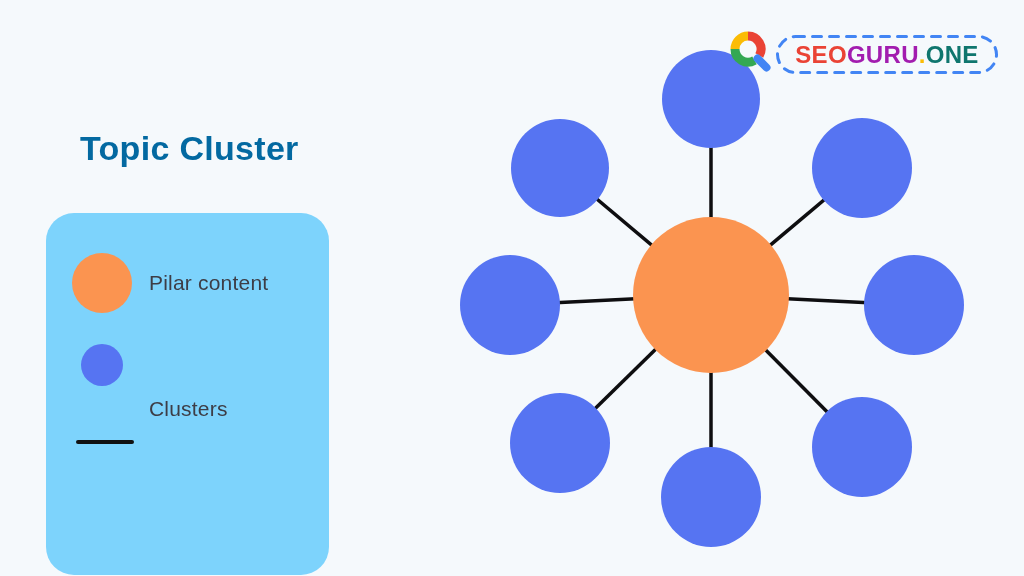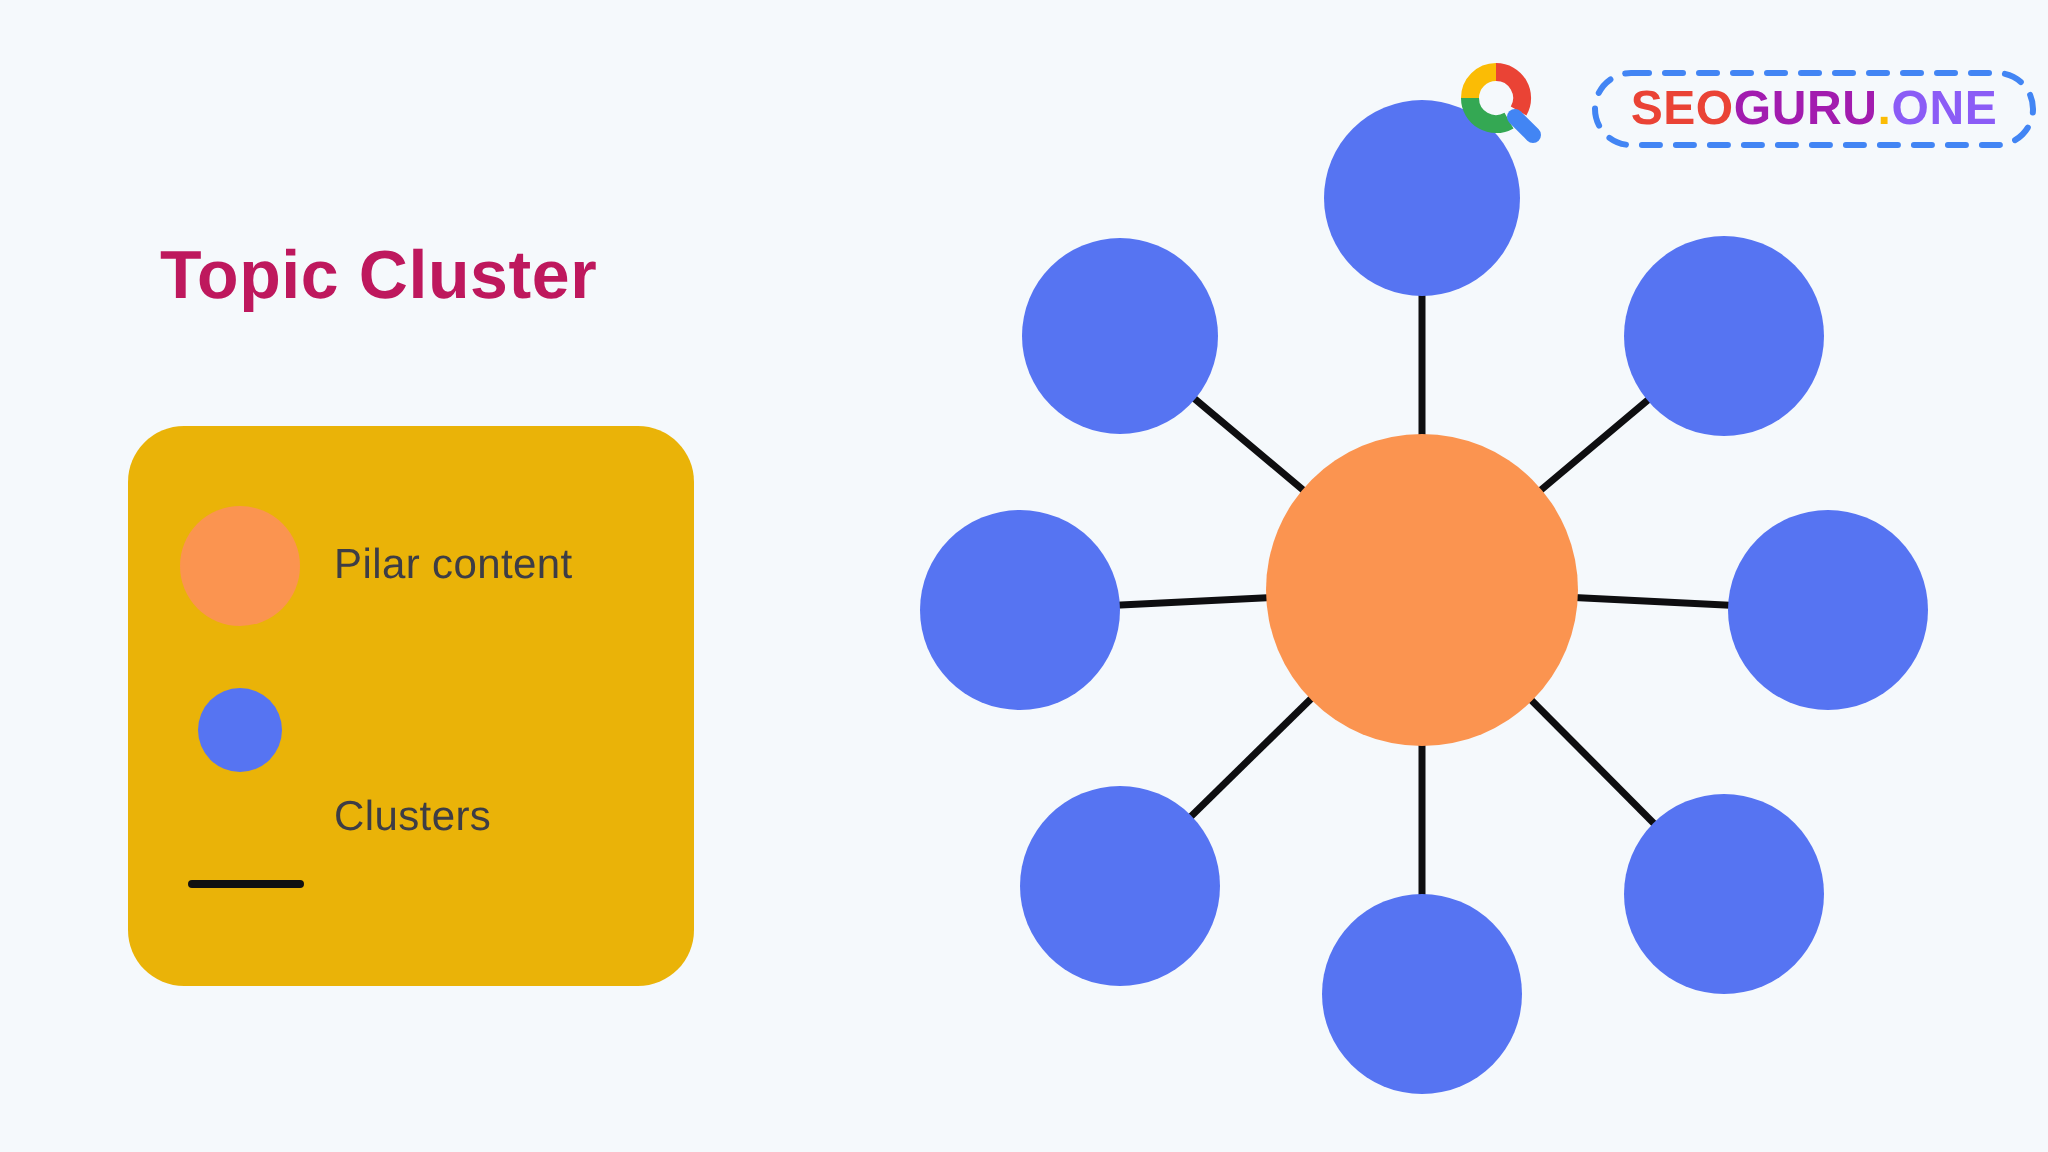--- a/index.html
+++ b/index.html
@@ -16,34 +16,34 @@
   #diagram-svg {
     position: absolute;
     left: 0; top: 0;
     width: 1024px; height: 576px;
     z-index: 1;
   }
 
   
   .page-title {
     position: absolute;
-    left: 80px; top: 119px;
+    left: 80px; top: 129px;
     z-index: 2;
     font-size: 34px;
     font-weight: 800;
     letter-spacing: 0.3px;
-    color: #be185d;
+    color: #0369a1;
   }
 
   
   .legend {
     position: absolute;
-    left: 64px; top: 213px;
-    width: 283px; height: 280px;
-    background: #eab308;
+    left: 46px; top: 213px;
+    width: 283px; height: 362px;
+    background: #7dd3fc;
     border-radius: 28px;
     z-index: 2;
   }
   .legend .marker { position: absolute; border-radius: 50%; }
   .marker-pillar  { left: 26px; top: 40px;  width: 60px; height: 60px; }
   .marker-cluster { left: 35px; top: 131px; width: 42px; height: 42px; }
   .marker-line    { left: 30px; top: 227px; width: 58px; height: 4px; border-radius: 2px; position: absolute; }
   .legend-label {
     position: absolute;
     left: 103px;
@@ -65,21 +65,21 @@
     left: 0; top: 0;
     z-index: 3;
   }
   .magnifier {
     position: absolute;
     left: 726px; top: 27px;
     width: 48px; height: 48px;
   }
   .logo-frame {
     position: absolute;
-    left: 796px; top: 35px;
+    left: 776px; top: 35px;
     width: 222px; height: 39px;
   }
   .logo-frame svg { position: absolute; left: 0; top: 0; }
   .logo-text {
     position: relative;
     width: 100%; height: 100%;
     display: flex;
     align-items: center;
     justify-content: center;
     font-size: 24px;
@@ -133,18 +133,18 @@
       <line x1="31.5" y1="31.5" x2="40.5" y2="40.5" stroke="#4285f4" stroke-width="8" stroke-linecap="round"></line>
     </svg>
     <div class="logo-frame">
       <svg width="222" height="39">
         <rect x="1.5" y="1.5" width="219" height="36" rx="18" fill="none" stroke="#4285f4" stroke-width="3" stroke-dasharray="9 8" stroke-linecap="round"></rect>
       </svg>
       <div class="logo-text">
         <span style="color: rgb(234, 67, 53);">SEO</span>
         <span style="color: #a21caf;">GURU</span>
         <span style="color: rgb(251, 188, 5);">.</span>
-        <span style="color: #8b5cf6;">ONE</span>
+        <span style="color: #0f766e;">ONE</span>
       </div>
     </div>
   </div>
 
 </div>
 
 </body></html>

